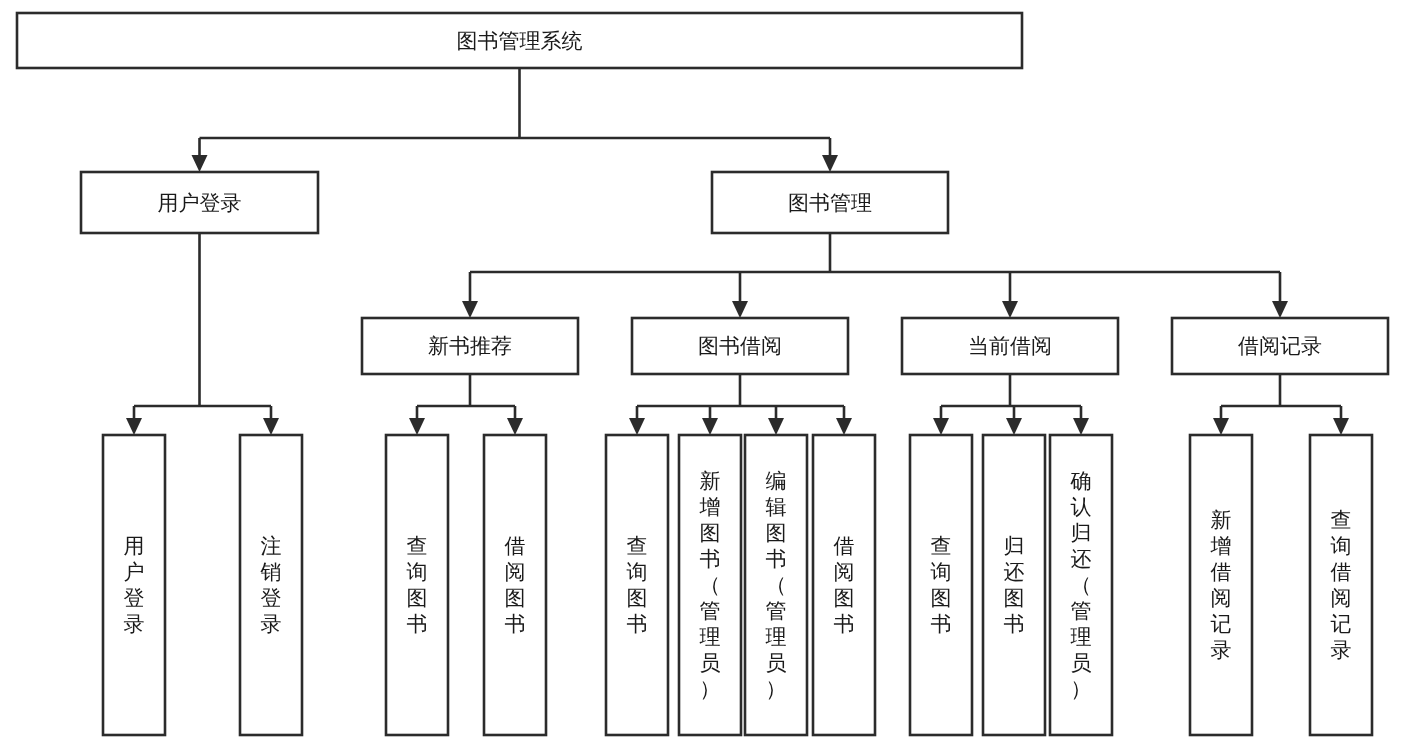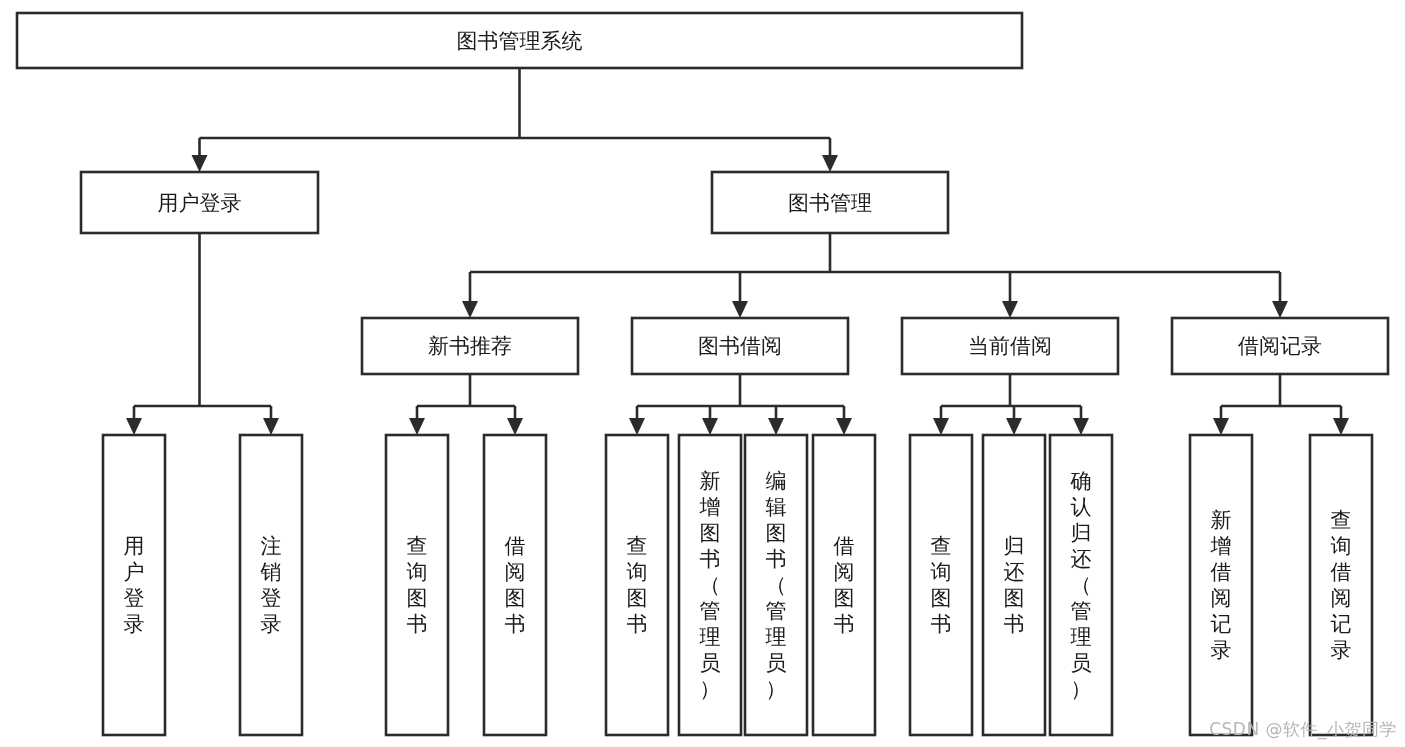--- a/index.html
+++ b/index.html
@@ -201,15 +201,14 @@
           <rect x="1190" y="435" width="62" height="300" class="node-box"></rect>
           <text x="1221" class="node-label-v"><tspan x="1221" y="527.28">新</tspan><tspan x="1221" y="553.28">增</tspan><tspan x="1221" y="579.28">借</tspan><tspan x="1221" y="605.28">阅</tspan><tspan x="1221" y="631.28">记</tspan><tspan x="1221" y="657.28">录</tspan></text>
         </g>
         <g>
           <rect x="1310" y="435" width="62" height="300" class="node-box"></rect>
           <text x="1341" class="node-label-v"><tspan x="1341" y="527.28">查</tspan><tspan x="1341" y="553.28">询</tspan><tspan x="1341" y="579.28">借</tspan><tspan x="1341" y="605.28">阅</tspan><tspan x="1341" y="631.28">记</tspan><tspan x="1341" y="657.28">录</tspan></text>
         </g>
       </g>
   </svg>
 
-  <div class="watermark">CSDN @软件_小贺同学</div>
 
 </div>
 
 </body></html>

